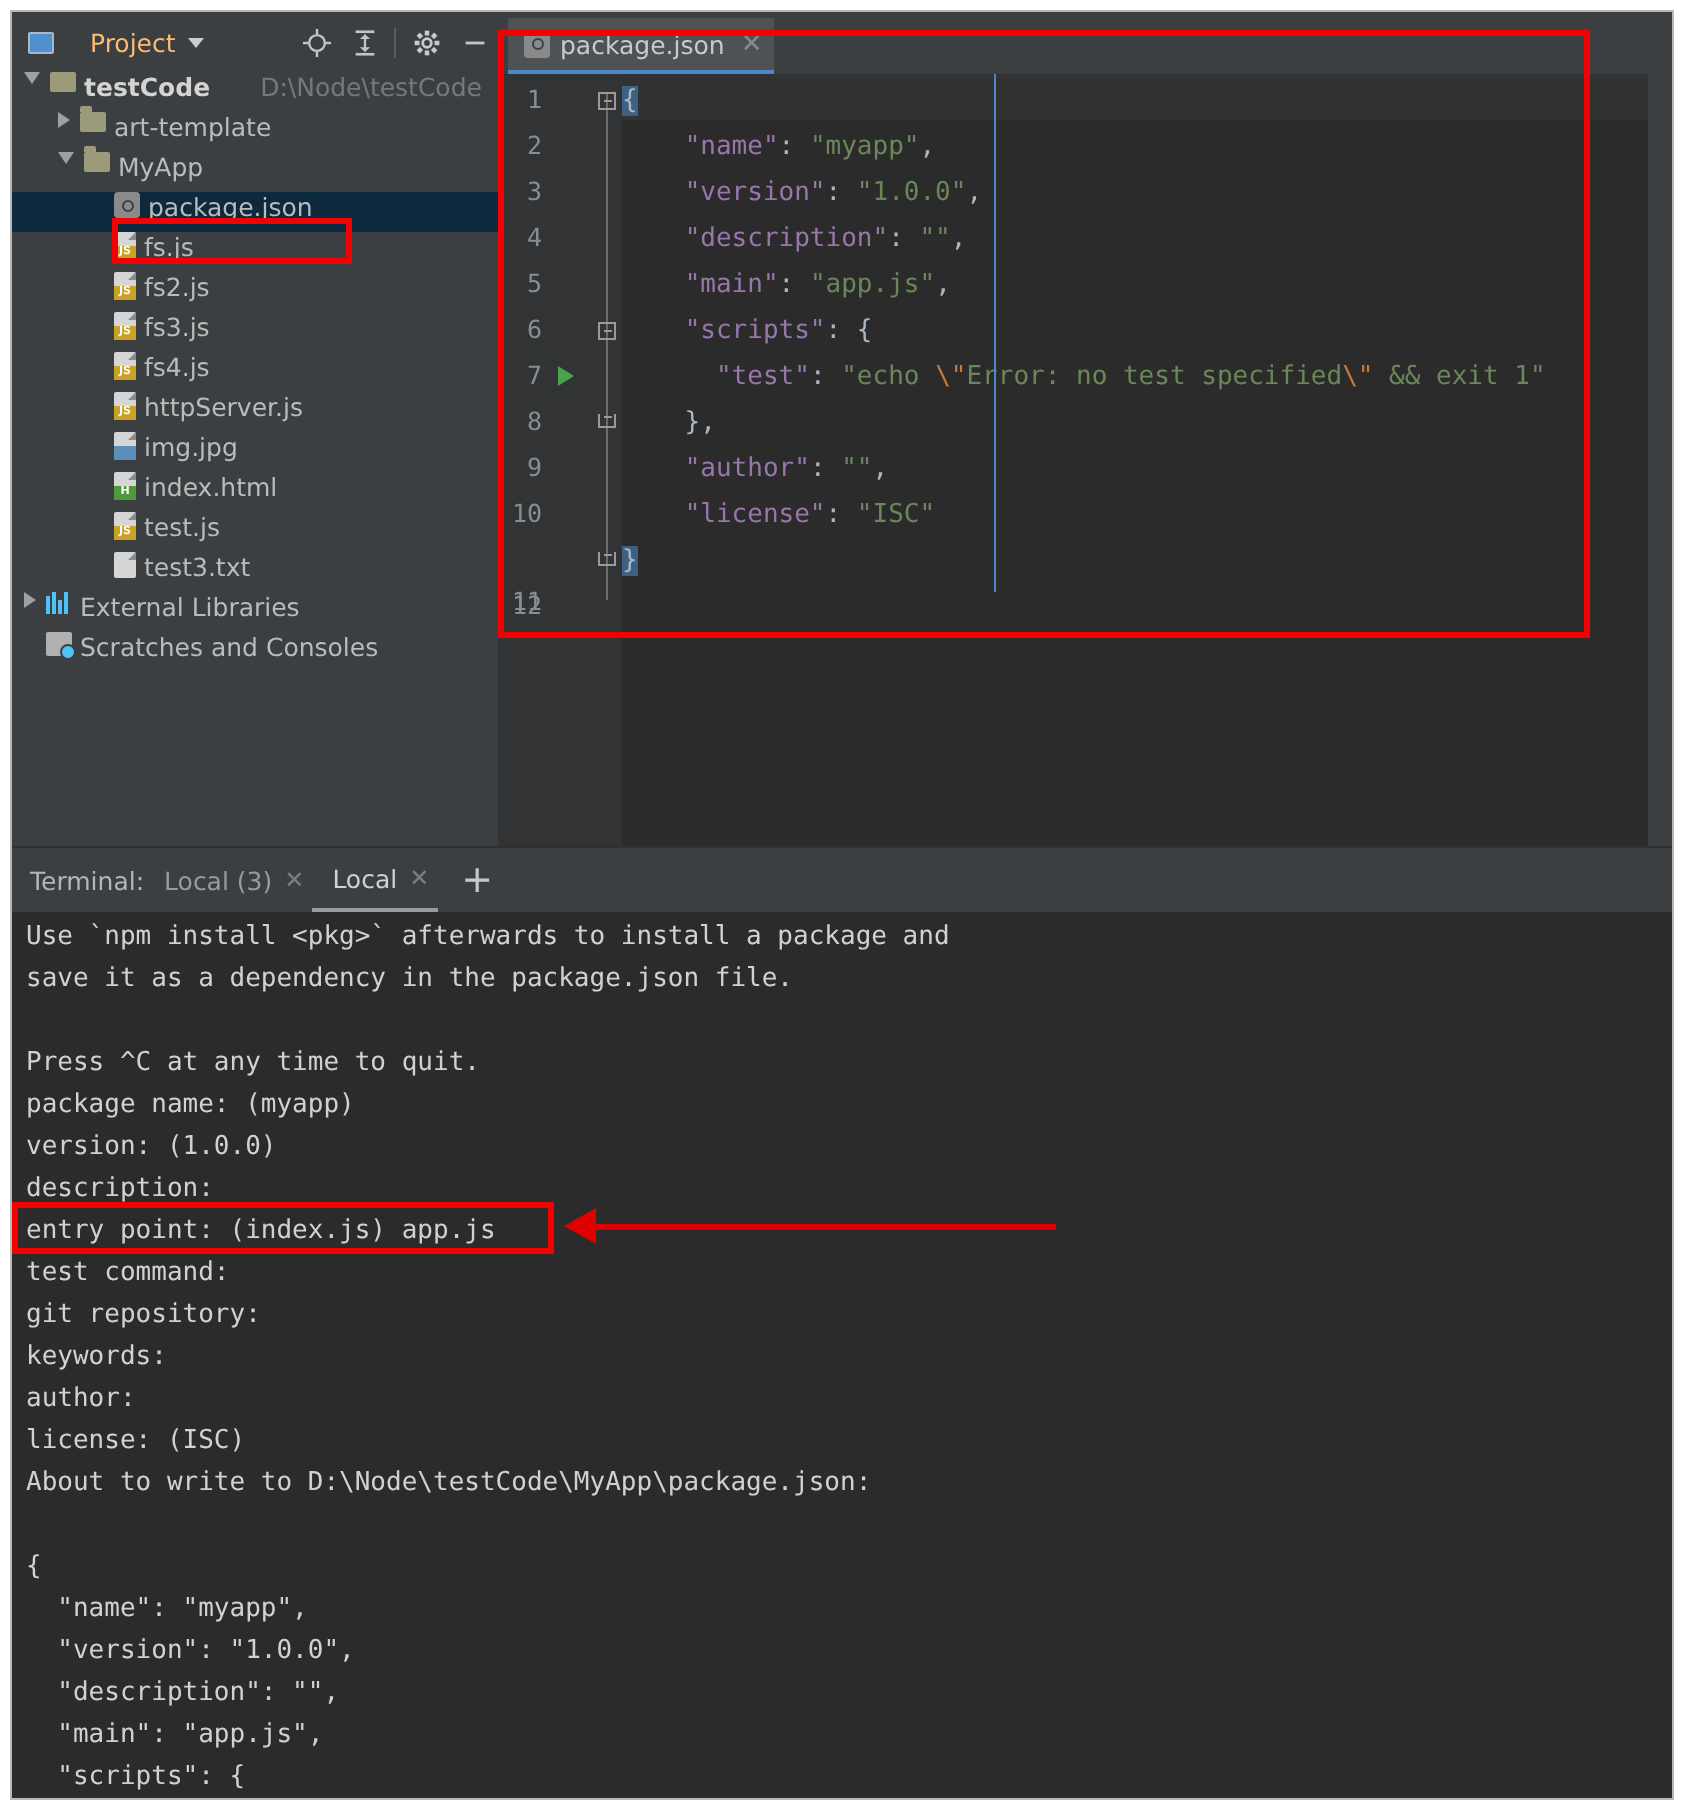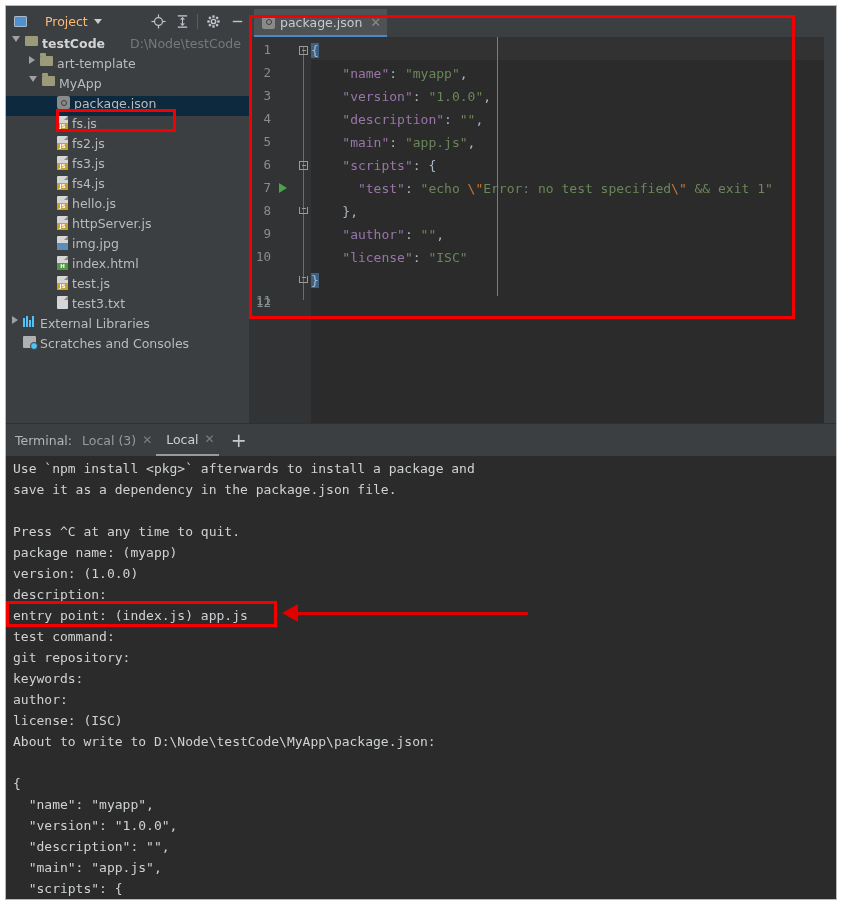--- a/index.html
+++ b/index.html
@@ -337,29 +337,20 @@
         <span class="">fs3.js</span>
       </div>
       <div class="row">
         <span style="display:inline-block;width:40px"></span>
         <span class="arrow none"></span>
         <span style="width:5px;display:inline-block"></span>
         <span class="ico filedoc">
           <span class="badge b-js">JS</span>
         </span>
         <span class="">fs4.js</span>
-      </div>
-      <div class="row">
-        <span style="display:inline-block;width:40px"></span>
-        <span class="arrow none"></span>
-        <span style="width:5px;display:inline-block"></span>
-        <span class="ico filedoc">
-          <span class="badge b-js">JS</span>
-        </span>
-        <span class="">hello.js</span>
       </div>
       <div class="row">
         <span style="display:inline-block;width:40px"></span>
         <span class="arrow none"></span>
         <span style="width:5px;display:inline-block"></span>
         <span class="ico filedoc">
           <span class="badge b-js">JS</span>
         </span>
         <span class="">httpServer.js</span>
       </div>

